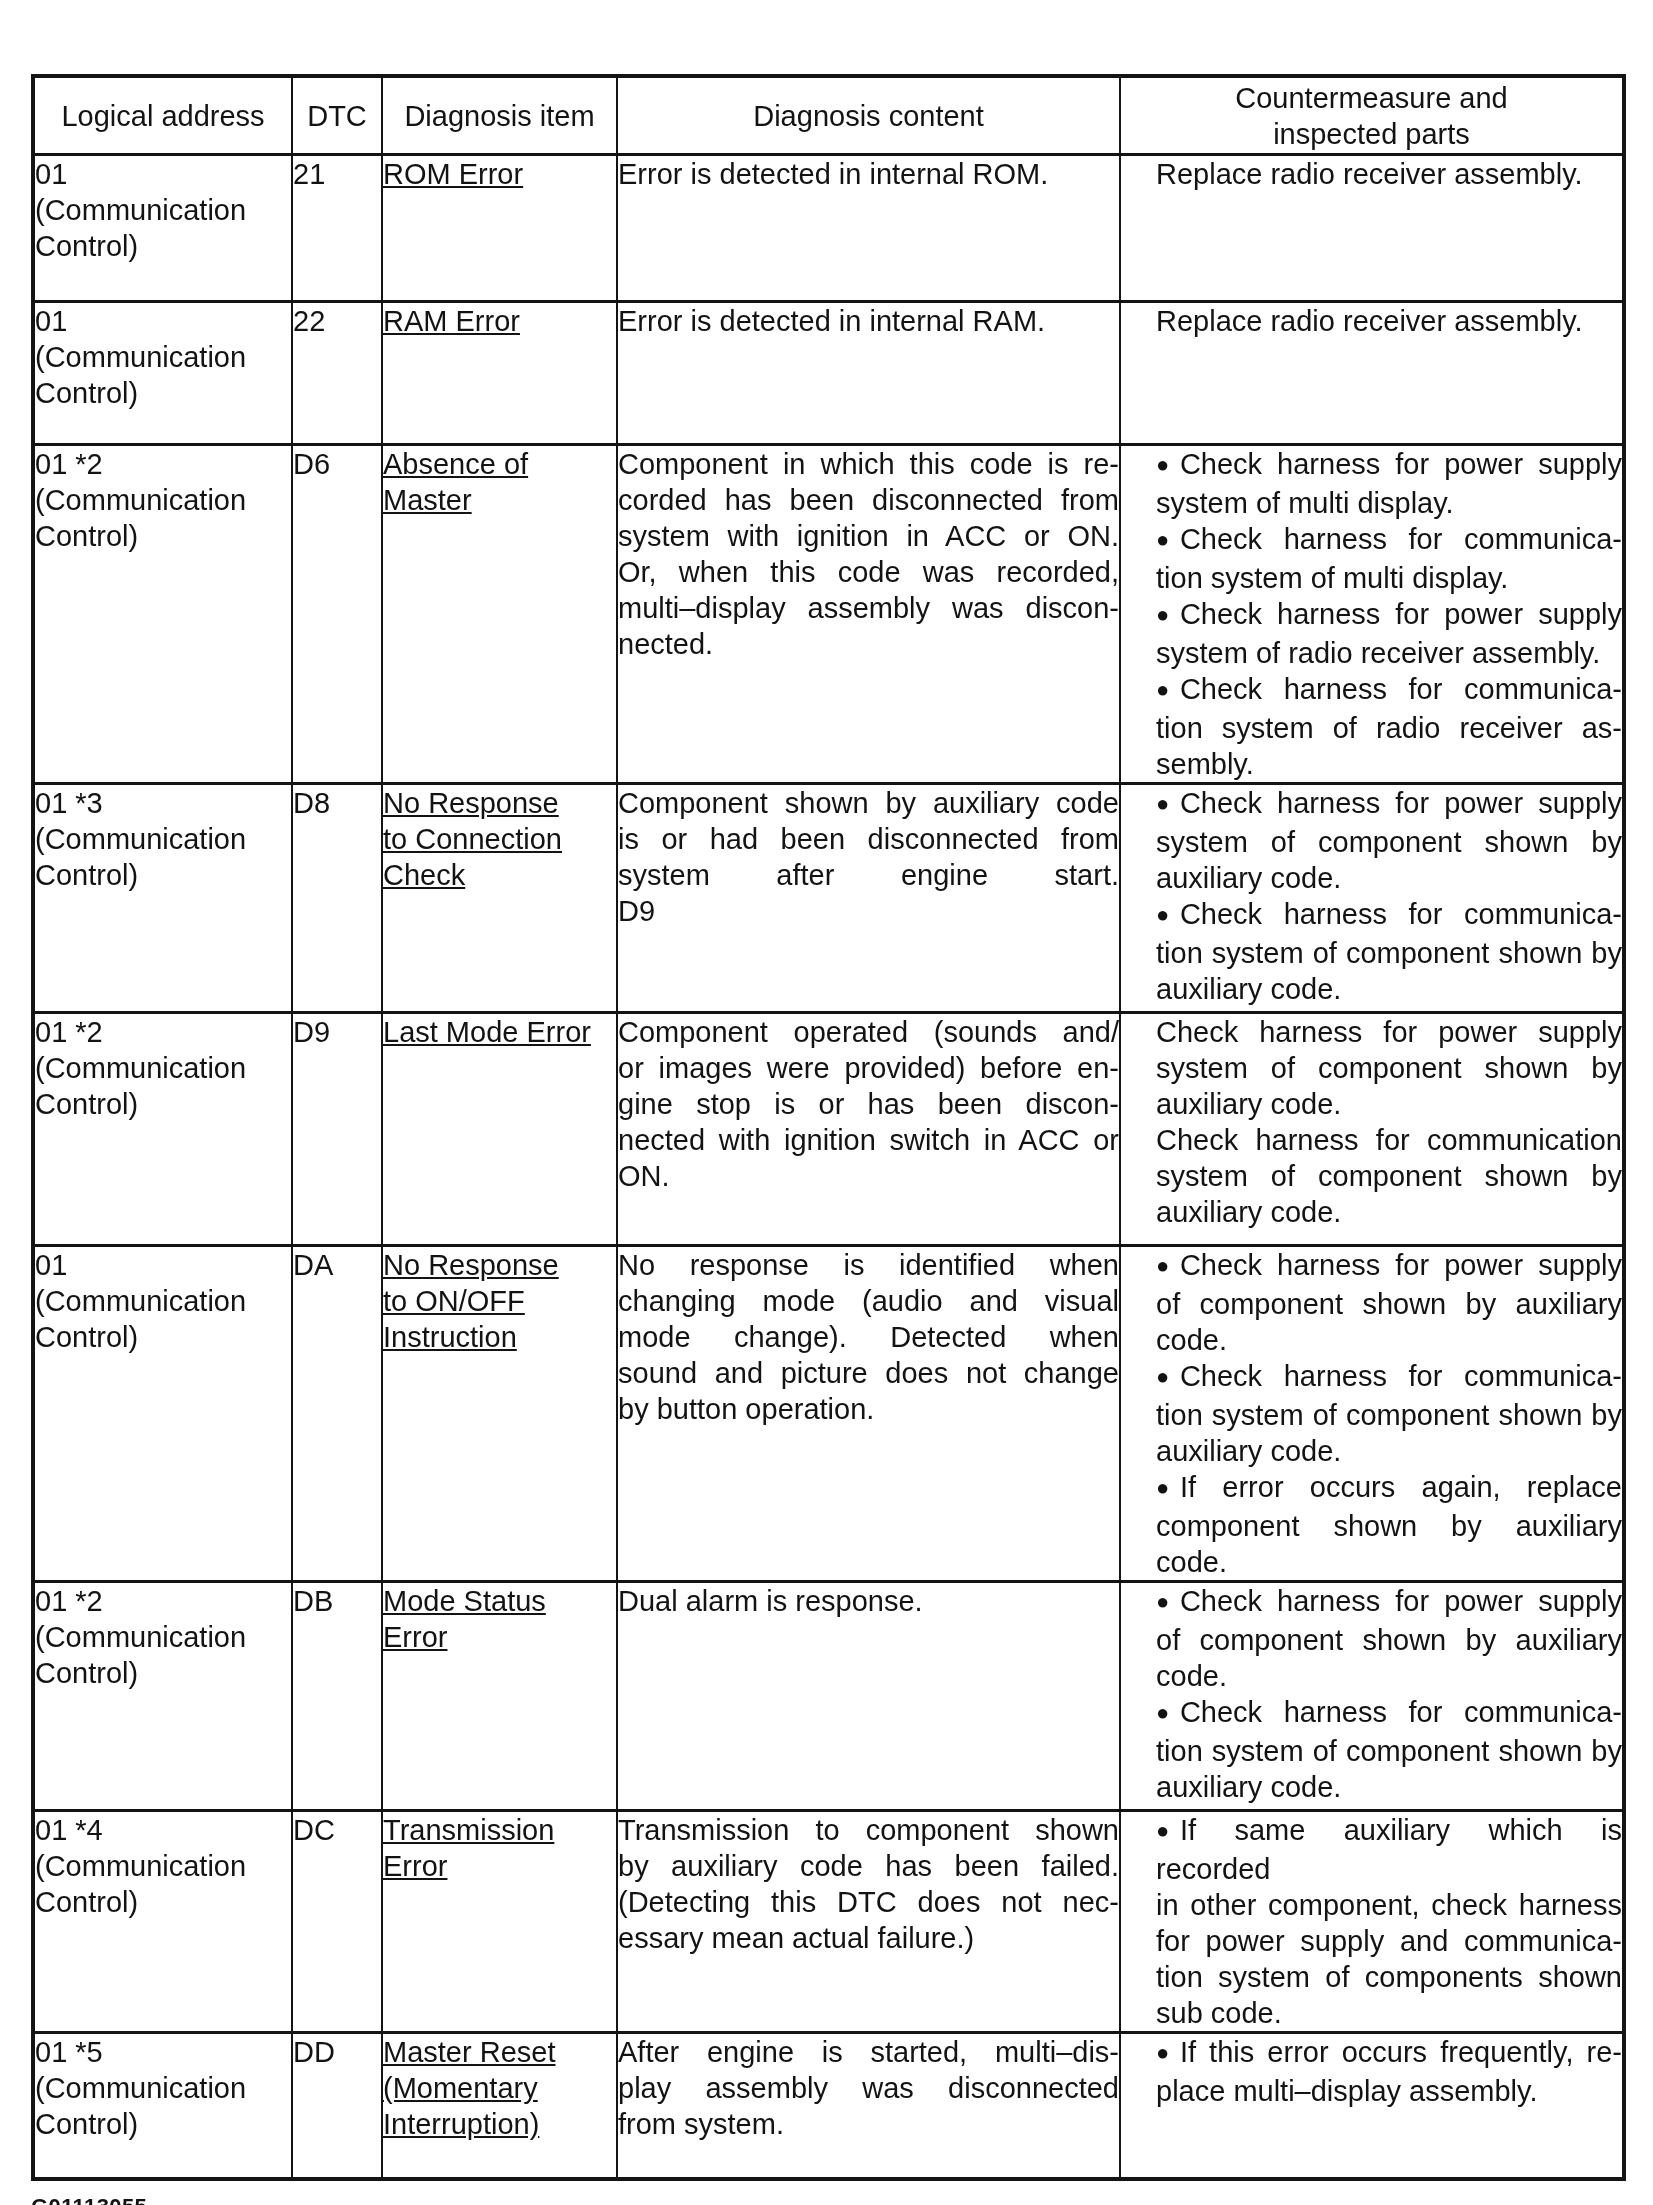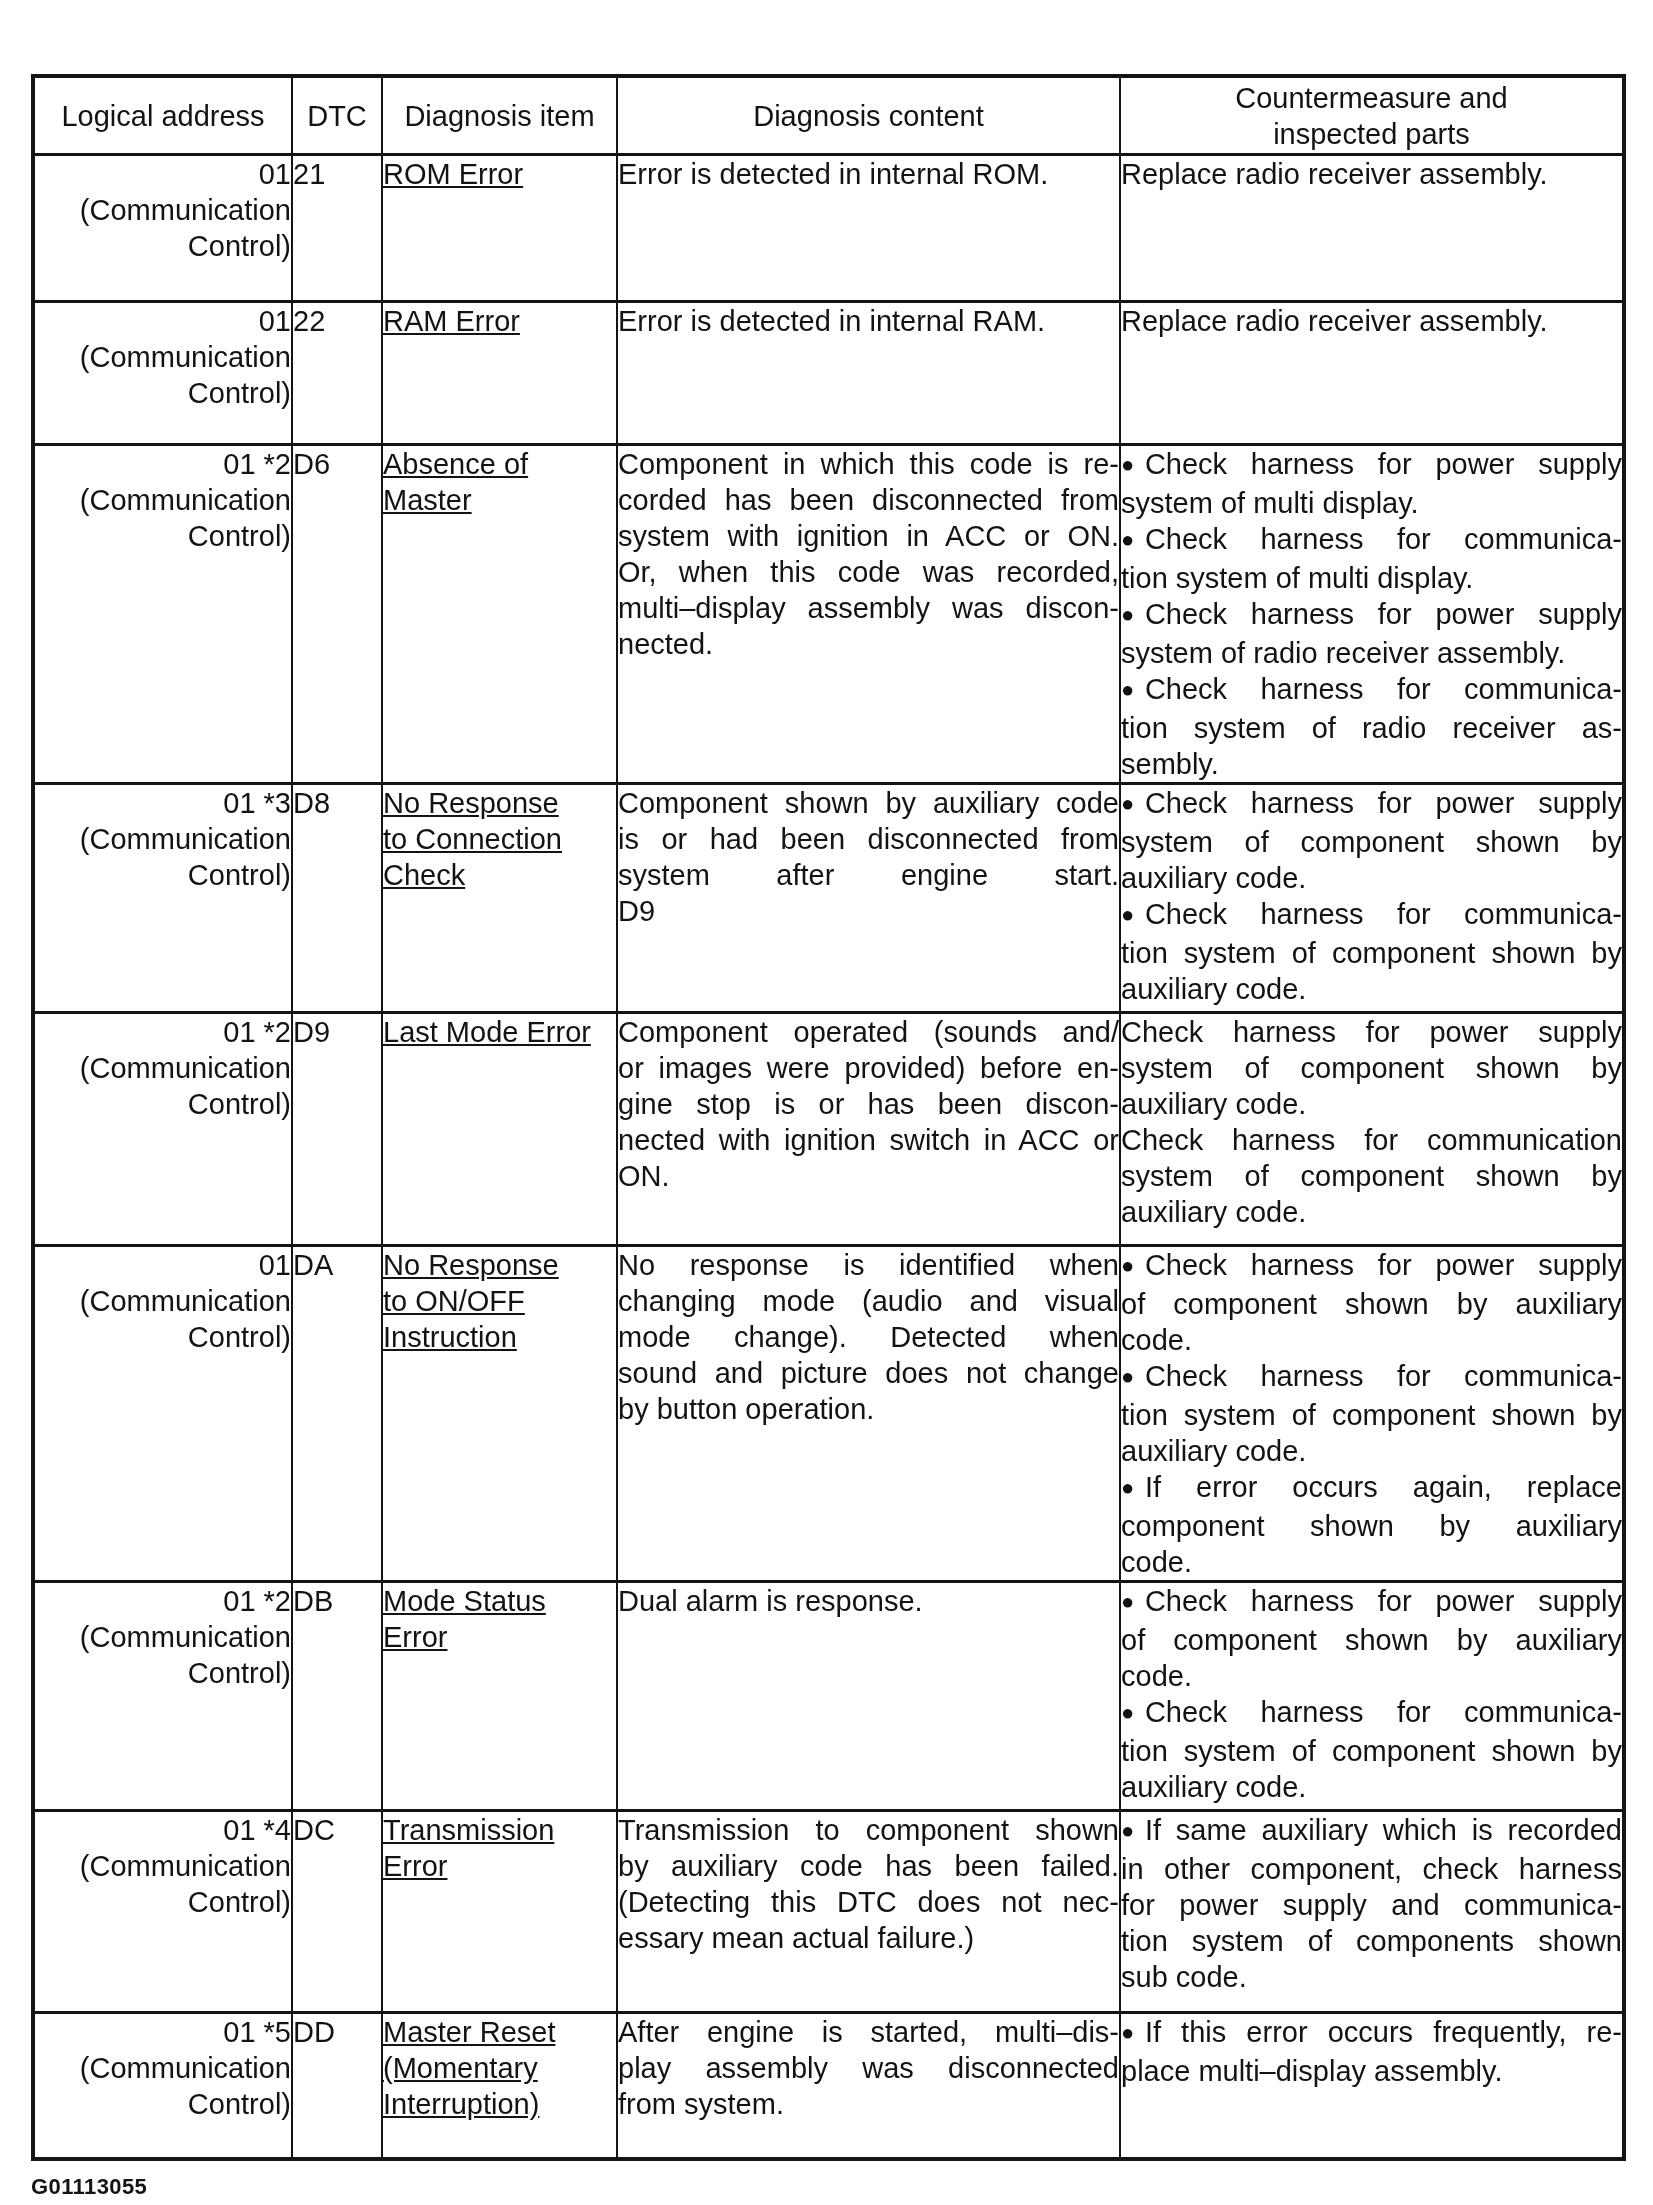--- a/index.html
+++ b/index.html
@@ -36,37 +36,37 @@
   .dtc thead th {
     height: 70px;
     vertical-align: middle;
     text-align: center;
     border-bottom-width: 3.3px;
     padding: 1.6px 3.3px;
   }
   .dtc tbody td {
     border-top-width: 3.3px;
   }
-  .cell-addr   { padding: 9.8px 6.5px 3.3px 9px; text-align: right; }
+  .cell-addr   { padding: 9.8px 6.5px 3.3px 9px; }
   .cell-dtc    { padding: 9.8px 1.6px 3.3px 1.6px; text-align: left; }
   .cell-item   { padding: 9.8px 4.9px 3.3px 10.6px; text-decoration: underline; }
   .cell-content{ padding: 9.8px 5.7px 3.3px 7.4px; }
   .cell-counter{ padding: 9.8px 7.4px 3.3px 9.8px; }
   .tl { min-height: 36px; }
   .jl {
     text-align: justify;
     text-align-last: justify;
   }
   .bullet {
     display: inline-block;
     font-size: 22px;
     margin-right: 10.6px;
     transform: translateY(-2.5px);
   }
-  .cm-item { margin: 0; }
+  .cm-item { margin: 0; padding-left: 35px; }
   .figure-id {
     margin: 13px 0 0 0;
     font-size: 22px;
     font-weight: 600;
     letter-spacing: 0.4px;
   }
 </style>
 </head>
 <body>
 

